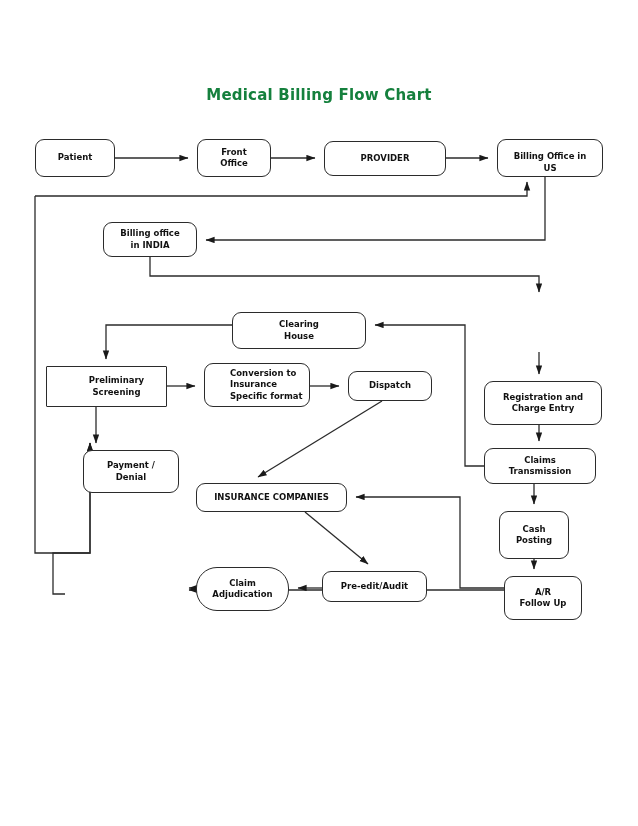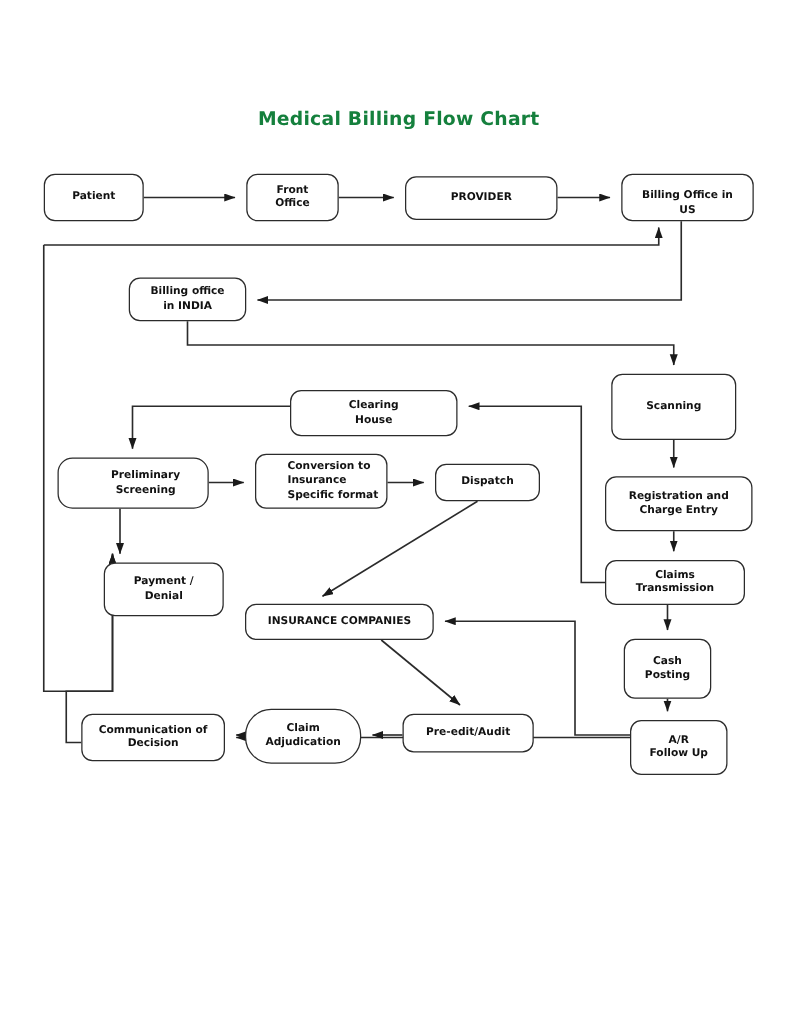--- a/index.html
+++ b/index.html
@@ -36,21 +36,21 @@
     align-items:center;
     justify-content:center;
     text-align:center;
     font-size:8.5px;
     font-weight:bold;
     color:#111111;
     line-height:1.35;
     border-radius:9px;
     padding:2px 4px;
   }
-  .node.sharp{border-radius:12px;padding-left:24px;}
+  .node.sharp{border-radius:1px;padding-left:24px;}
   .node.leftalign{
     justify-content:flex-start;
     text-align:left;
     padding-left:25px;
   }
   .node span{display:block;width:100%;white-space:pre-line;}
 </style>
 </head>
 <body>
 
@@ -136,23 +136,20 @@
   <div class="node" style="left:103px;top:222px;width:94px;height:35px;">
       <span>Billing office
 in INDIA</span>
     </div>
 
   <div class="node" style="left:232px;top:312px;width:134px;height:37px;">
       <span>Clearing
 House</span>
     </div>
 
-  <div class="node" style="left:489px;top:299px;width:100px;height:53px;">
-      <span>Scanning</span>
-    </div>
 
   <div class="node sharp" style="left:46px;top:366px;width:121px;height:41px;">
       <span>Preliminary
 Screening</span>
     </div>
 
   <div class="node leftalign" style="left:204px;top:363px;width:106px;height:44px;">
       <span>Conversion to
 Insurance
 Specific format</span>
@@ -184,24 +181,20 @@
   <div class="node" style="left:499px;top:511px;width:70px;height:48px;">
       <span>Cash
 Posting</span>
     </div>
 
   <div class="node" style="left:504px;top:576px;width:78px;height:44px;">
       <span>A/R
 Follow Up</span>
     </div>
 
-  <div class="node" style="left:65px;top:571px;width:115px;height:38px;">
-      <span>Communication of
-Decision</span>
-    </div>
 
   <div class="node" style="left:196px;top:567px;width:93px;height:44px;border-radius:21px;">
       <span>Claim
 Adjudication</span>
     </div>
 
   <div class="node" style="left:322px;top:571px;width:105px;height:31px;">
       <span>Pre-edit/Audit</span>
     </div>
 

